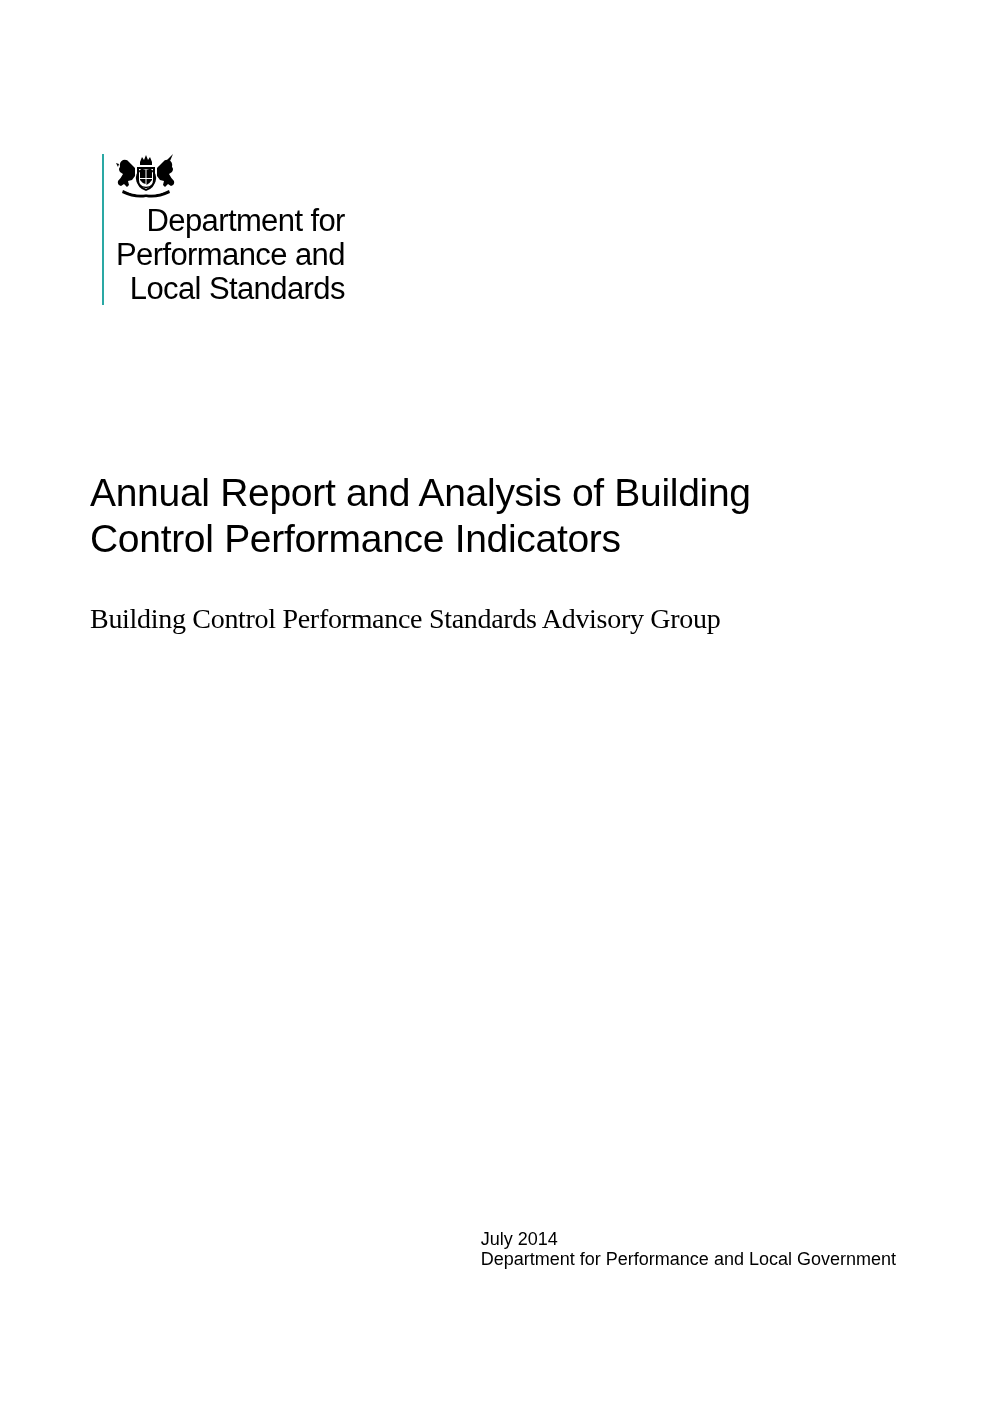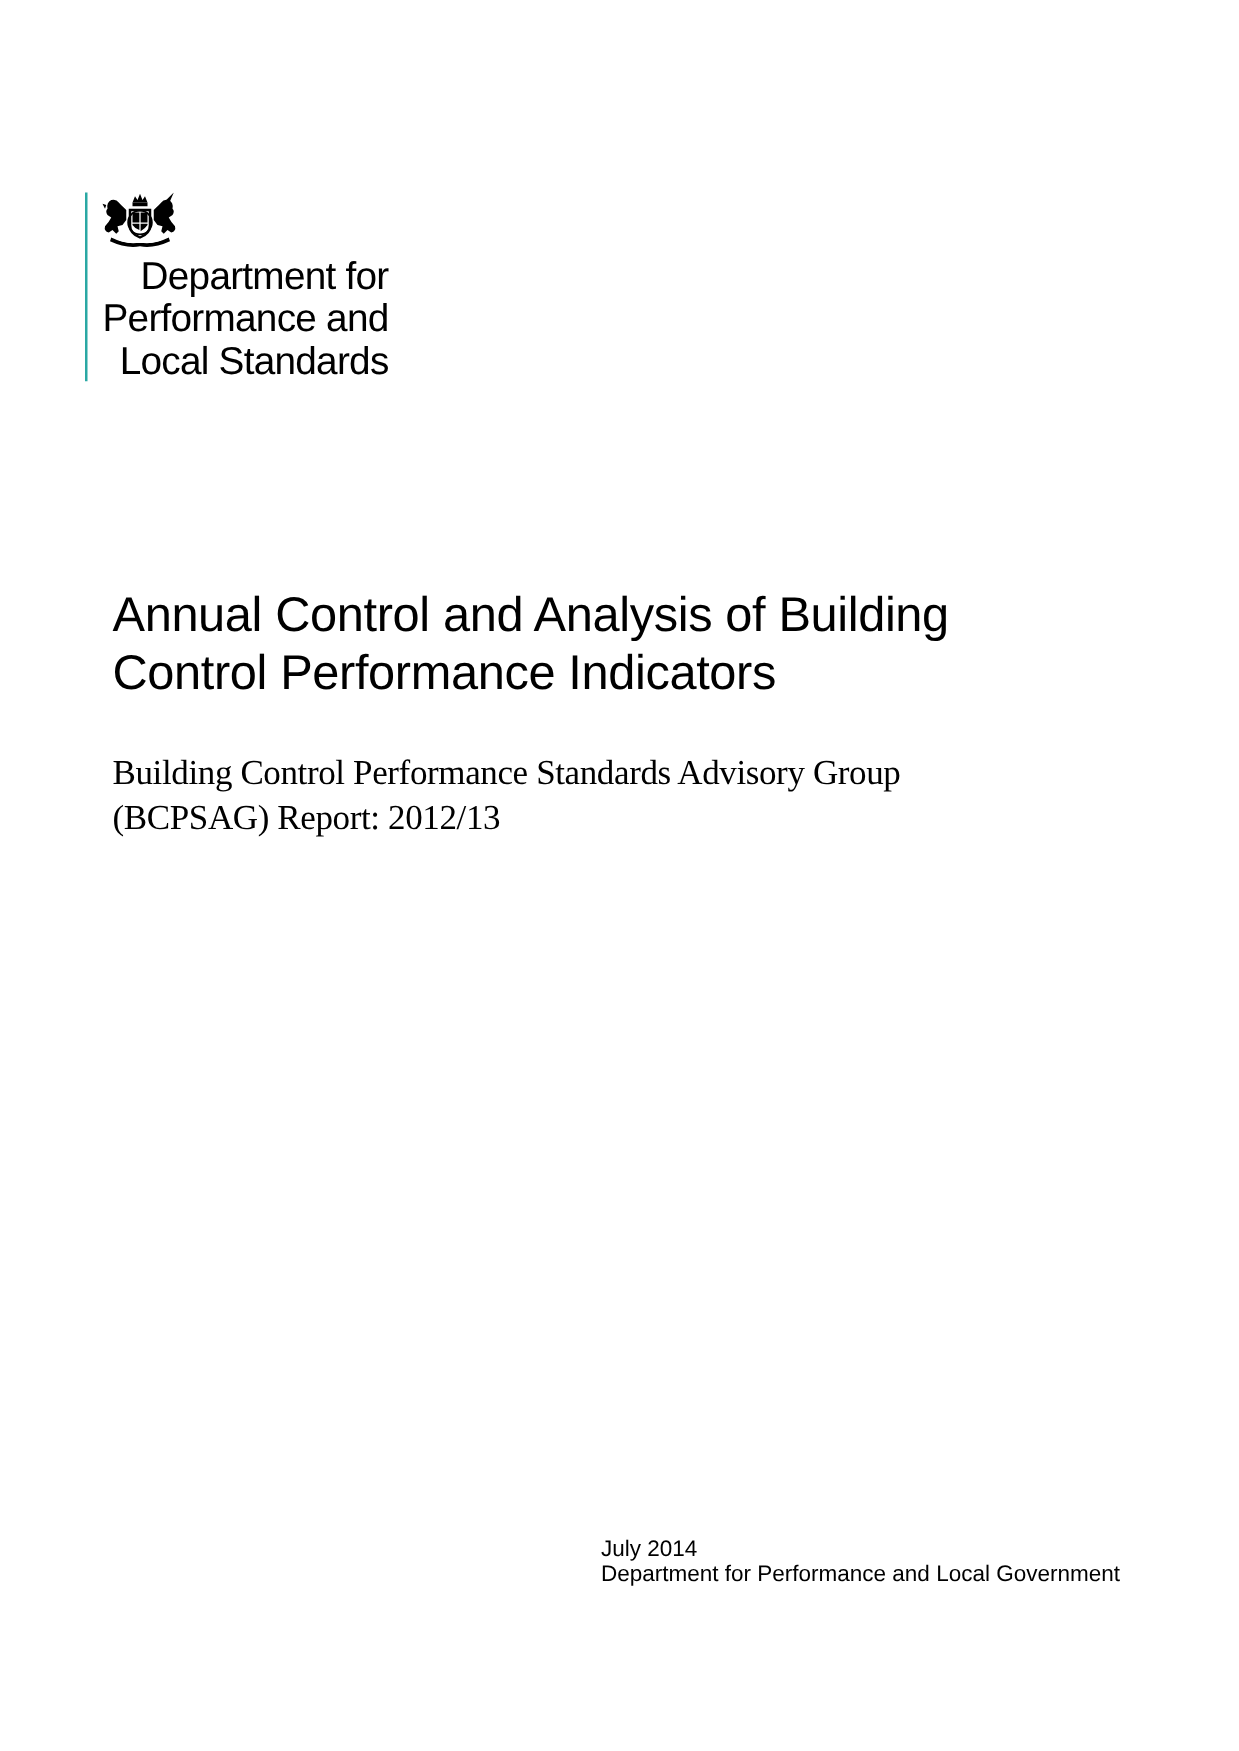--- a/index.html
+++ b/index.html
@@ -10,21 +10,21 @@
     body {
       width: 991px;
       height: 1401px;
       position: relative;
       overflow: hidden;
       font-family: "Liberation Sans", sans-serif;
       color: #000000;
     }
     .logo-block {
       position: absolute;
-      left: 68px;
+      left: 102px;
       top: 154px;
       height: 151px;
       padding-left: 5px;
       text-align: right;
     }
     .logo-bar {
       position: absolute;
       left: 0;
       top: 0;
       width: 2px;
@@ -110,25 +110,24 @@
     <path d="M14 38 Q22 41 31 40 Q40 41 48 38" fill="none" stroke="#fff" stroke-width="0.8"></path>
   </svg>
   <div class="logo-text">
     <div>Department for</div>
     <div>Performance and</div>
     <div>Local Standards</div>
   </div>
 </div>
 
 <h1 class="title">
-  <div>Annual Control and Analysis of Building</div>
+  <div>Annual Report and Analysis of Building</div>
   <div>Control Performance Indicators</div>
 </h1>
 
 <h2 class="subtitle">
   <div>Building Control Performance Standards Advisory Group</div>
-  <div>(BCPSAG) Report: 2012/13</div>
 </h2>
 
 <div class="footer-block">
   <div>July 2014</div>
   <div>Department for Performance and Local Government</div>
 </div>
 
 </body></html>

